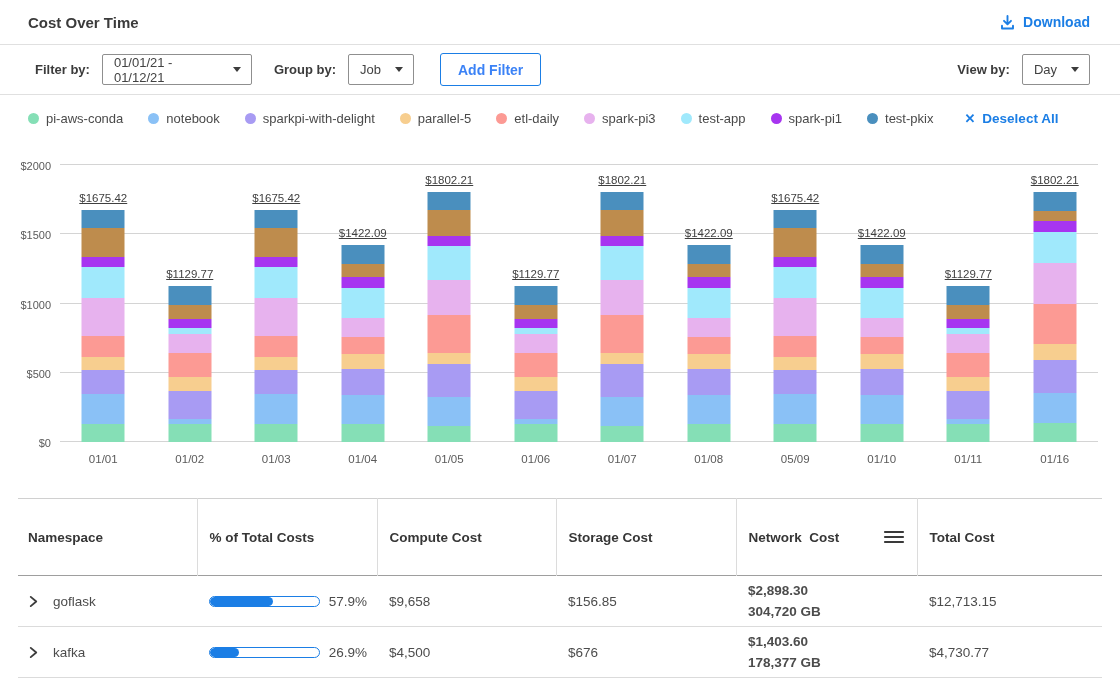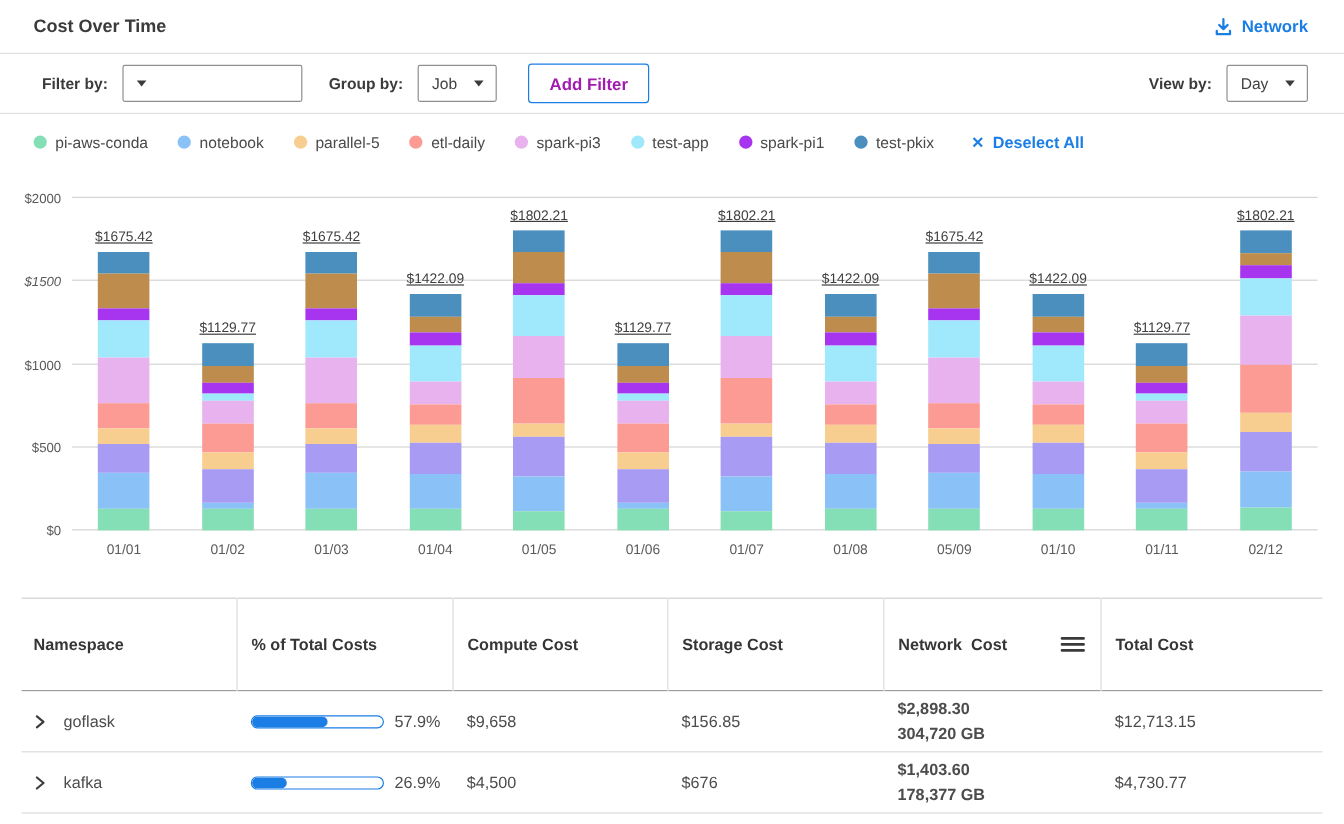--- a/index.html
+++ b/index.html
@@ -17,21 +17,21 @@
   .filter-bar { height:50px; display:flex; align-items:center; padding:0 30px 0 35px;
     border-bottom:1px solid #e0e0e0; gap:12px; }
   .bar-label { font-size:13px; font-weight:bold; color:#3b3b3b; white-space:nowrap; }
   .select-box { display:flex; align-items:center; justify-content:space-between; gap:14px;
     border:1px solid #8f8f8f; border-radius:2px; background:#fff; height:31px;
     padding:0 10px 0 11px; font-size:13px; color:#424242; cursor:pointer; }
   .select-box.date { width:150px; }
   .caret { width:0; height:0; border-left:4.5px solid transparent; border-right:4.5px solid transparent;
     border-top:5.5px solid #3c3c3c; }
   .add-filter-btn { margin-left:14px; background:#fff; border:1px solid #1b7ee5; border-radius:3px;
-    color:#a21caf; font-weight:bold; font-size:14px; height:33px; padding:0 17px;
+    color:#3b82f6; font-weight:bold; font-size:14px; height:33px; padding:0 17px;
     cursor:pointer; font-family:inherit; }
   .spacer { flex:1; }
 
   
   .legend-row { height:46px; display:flex; align-items:center; padding:0 28px; gap:25px; }
   .legend-item { display:flex; align-items:center; gap:7px; font-size:13px; color:#4a4a4a; cursor:pointer; }
   .legend-dot { width:11px; height:11px; border-radius:50%; flex:0 0 auto; }
   .deselect-all { display:flex; align-items:center; gap:7px; color:#1b7ee5; font-weight:bold;
     font-size:13.5px; cursor:pointer; margin-left:6px; white-space:nowrap; }
   .deselect-x { font-size:13px; font-weight:bold; }
@@ -74,27 +74,28 @@
 
 <div class="app-header">
   <div class="app-title">Cost Over Time</div>
   <button class="download-btn">
     <span style="display:inline-flex;">
       <svg width="17" height="17" viewBox="0 0 17 17">
         <path d="M8.5 2v8M5 6.8L8.5 10.3L12 6.8" fill="none" stroke="#1b7ee5" stroke-width="1.9" stroke-linecap="round" stroke-linejoin="round"></path>
         <path d="M3 11.7v2.8h11v-2.8" fill="none" stroke="#1b7ee5" stroke-width="1.9" stroke-linecap="round" stroke-linejoin="round"></path>
       </svg>
     </span>
-    <span>Network</span>
+    <span>Download</span>
   </button>
 </div>
 
 <div class="filter-bar">
   <span class="bar-label">Filter by:</span>
   <div class="select-box date">
+    <span>01/01/21 - 01/12/21</span>
     <span class="caret"></span>
   </div>
   <span class="bar-label" style="margin-left:10px;">Group by:</span>
   <div class="select-box">
     <span>Job</span>
     <span class="caret"></span>
   </div>
   <button class="add-filter-btn">Add Filter</button>
   <div class="spacer"></div>
   <span class="bar-label">View by:</span>
@@ -108,20 +109,24 @@
   <div style="display:flex;align-items:center;gap:25px;">
       <div class="legend-item">
         <span class="legend-dot" style="background: rgb(133, 223, 182);"></span>
         <span>pi-aws-conda</span>
       </div>
       <div class="legend-item">
         <span class="legend-dot" style="background: rgb(138, 193, 246);"></span>
         <span>notebook</span>
       </div>
       <div class="legend-item">
+        <span class="legend-dot" style="background: rgb(168, 155, 243);"></span>
+        <span>sparkpi-with-delight</span>
+      </div>
+      <div class="legend-item">
         <span class="legend-dot" style="background: rgb(247, 206, 143);"></span>
         <span>parallel-5</span>
       </div>
       <div class="legend-item">
         <span class="legend-dot" style="background: rgb(252, 154, 148);"></span>
         <span>etl-daily</span>
       </div>
       <div class="legend-item">
         <span class="legend-dot" style="background: rgb(231, 178, 238);"></span>
         <span>spark-pi3</span>
@@ -147,21 +152,21 @@
 
 <div class="chart">
   <div class="plot">
       <div class="gridline" style="bottom: 0%;"></div>
       <div class="ytick" style="bottom: 0%;">$0</div>
       <div class="gridline" style="bottom: 25%;"></div>
       <div class="ytick" style="bottom: 25%;">$500</div>
       <div class="gridline" style="bottom: 50%;"></div>
       <div class="ytick" style="bottom: 50%;">$1000</div>
       <div class="gridline" style="bottom: 75%;"></div>
-      <div class="ytick" style="bottom: 75%; font-style: italic;">$1500</div>
+      <div class="ytick" style="bottom: 75%;">$1500</div>
       <div class="gridline" style="bottom: 100%;"></div>
       <div class="ytick" style="bottom: 100%;">$2000</div>
       <div class="bar-slots">
         <div class="bar-slot">
           <div class="bar-stack" style="height: 83.771%;">
             <div class="bar-seg" style="flex-grow: 128; background: rgb(133, 223, 182);"></div>
             <div class="bar-seg" style="flex-grow: 220; background: rgb(138, 193, 246);"></div>
             <div class="bar-seg" style="flex-grow: 171; background: rgb(168, 155, 243);"></div>
             <div class="bar-seg" style="flex-grow: 98; background: rgb(247, 206, 143);"></div>
             <div class="bar-seg" style="flex-grow: 146; background: rgb(252, 154, 148);"></div>
@@ -341,21 +346,21 @@
             <div class="bar-seg" style="flex-grow: 240; background: rgb(168, 155, 243);"></div>
             <div class="bar-seg" style="flex-grow: 114; background: rgb(247, 206, 143);"></div>
             <div class="bar-seg" style="flex-grow: 291; background: rgb(252, 154, 148);"></div>
             <div class="bar-seg" style="flex-grow: 291; background: rgb(231, 178, 238);"></div>
             <div class="bar-seg" style="flex-grow: 228; background: rgb(160, 233, 252);"></div>
             <div class="bar-seg" style="flex-grow: 76; background: rgb(167, 53, 240);"></div>
             <div class="bar-seg" style="flex-grow: 76; background: rgb(190, 140, 77);"></div>
             <div class="bar-seg" style="flex-grow: 132.21; background: rgb(74, 143, 190);"></div>
           </div>
           <div class="bar-total" style="bottom: calc(90.1105% + 6px);">$1802.21</div>
-          <div class="xtick">02/12</div>
+          <div class="xtick">01/16</div>
         </div>
       </div>
     </div>
 </div>
 
 <table class="cost-table">
   <colgroup>
     <col style="width:179px">
       <col style="width:180px">
       <col style="width:179px">

